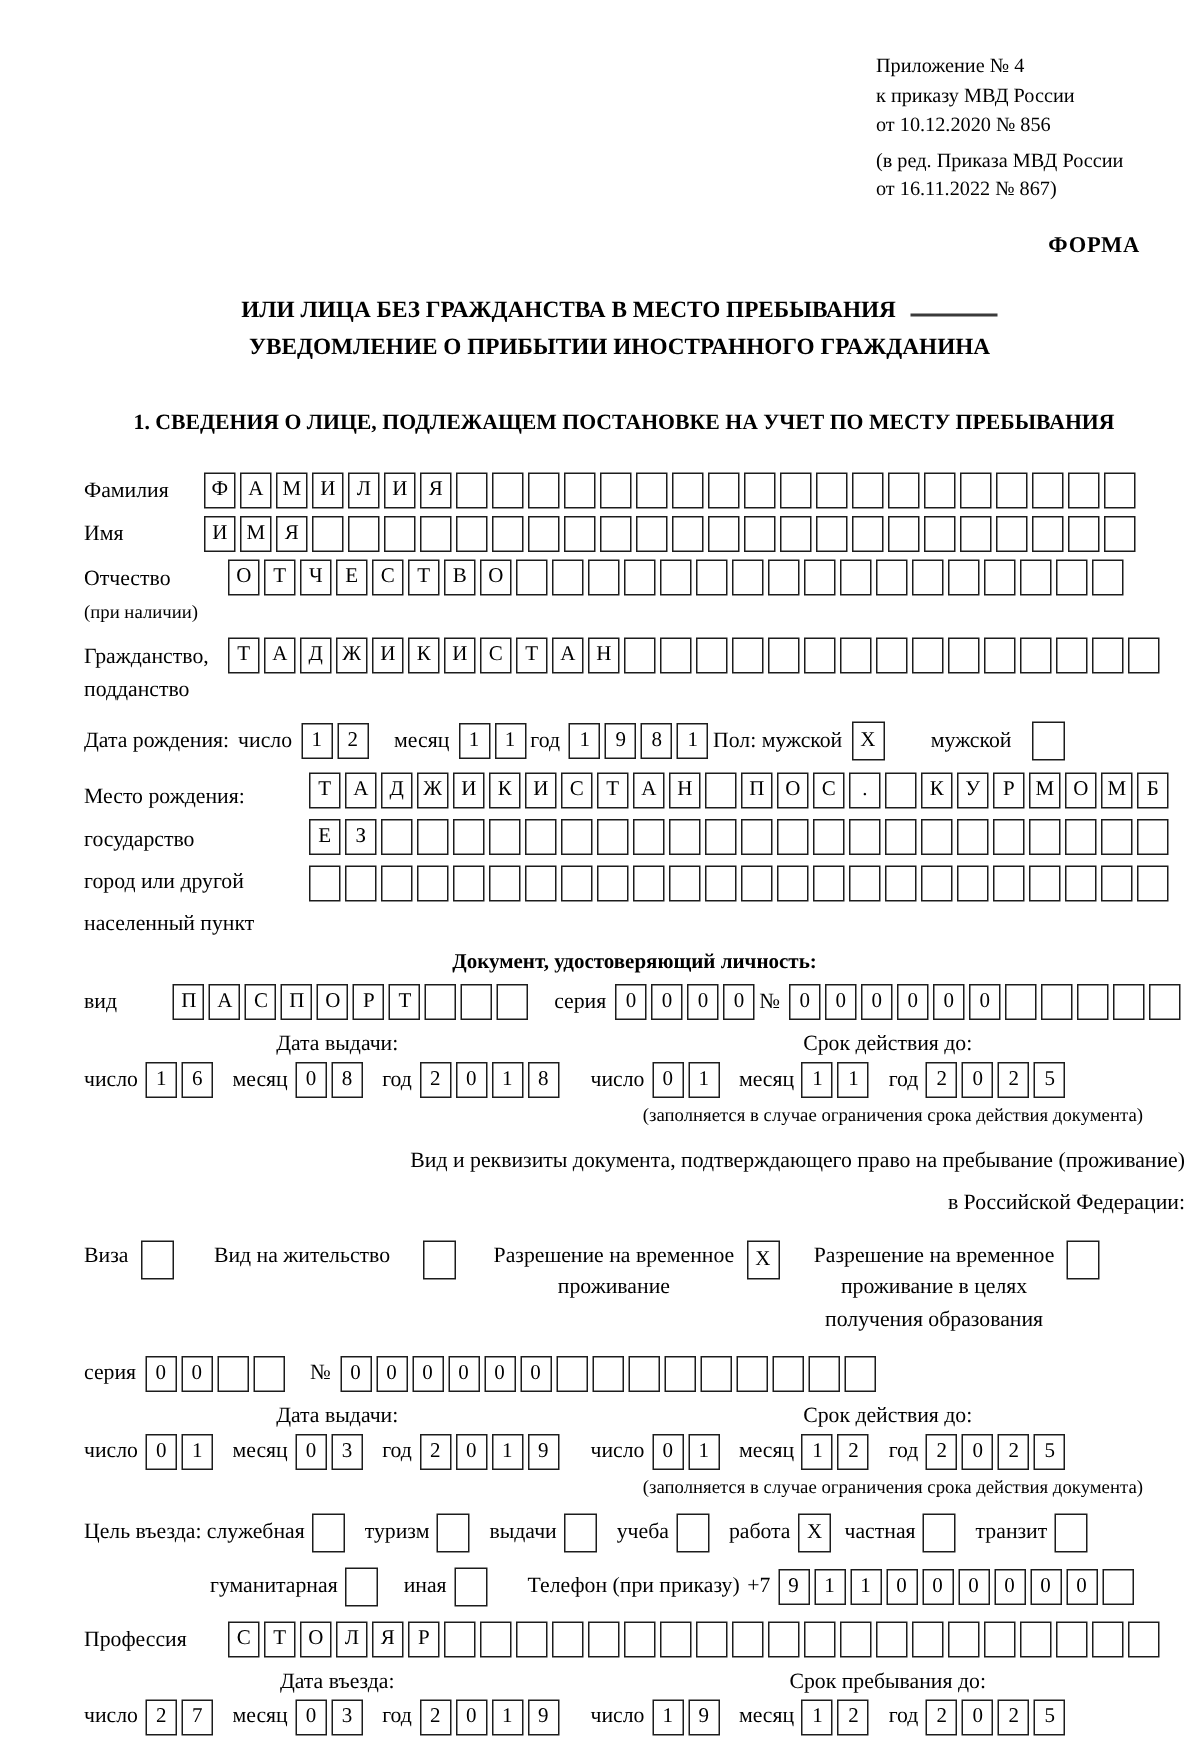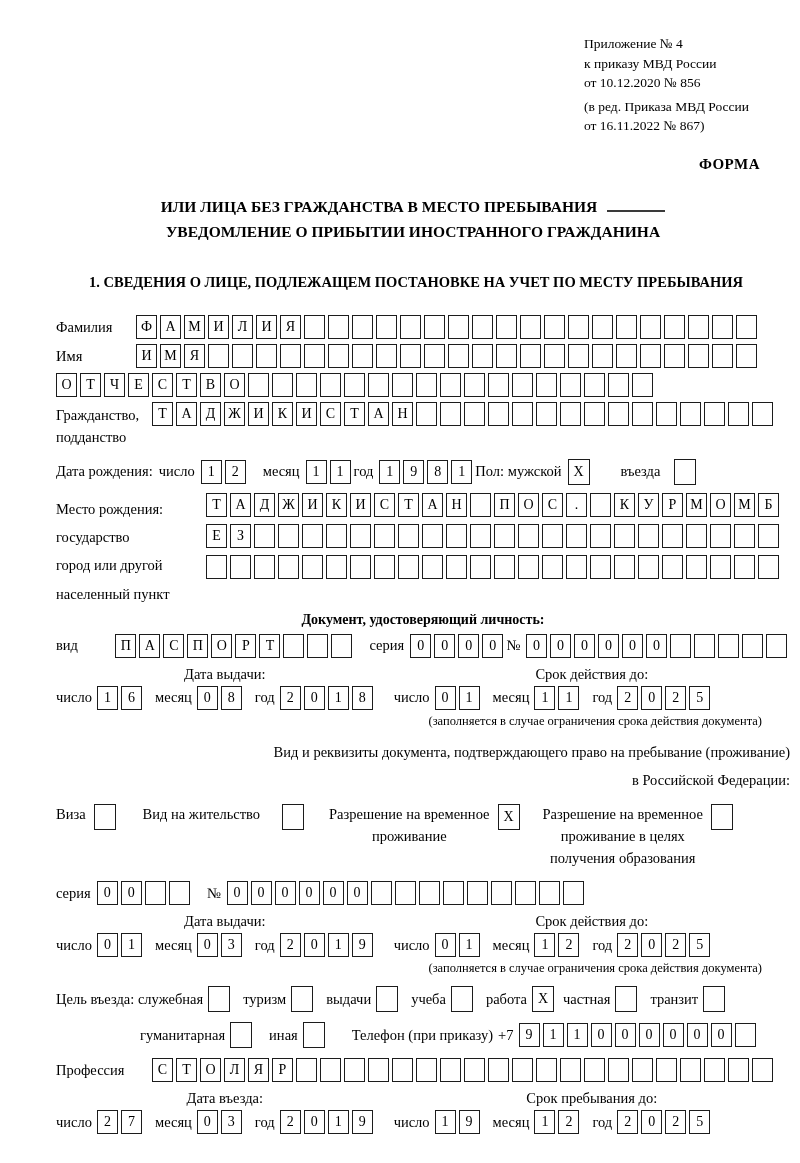--- a/index.html
+++ b/index.html
@@ -142,20 +142,24 @@
         <span class="cell"></span>
         <span class="cell"></span>
         <span class="cell"></span>
         <span class="cell"></span>
         <span class="cell"></span>
         <span class="cell"></span>
       </span>
   </div>
 
   <div class="row">
+    <span class="lbl w96 stack">
+      <span>Отчество</span><br>
+      <span class="note-small">(при наличии)</span>
+    </span>
     <span class="boxes">
         <span class="cell">О</span>
         <span class="cell">Т</span>
         <span class="cell">Ч</span>
         <span class="cell">Е</span>
         <span class="cell">С</span>
         <span class="cell">Т</span>
         <span class="cell">В</span>
         <span class="cell">О</span>
         <span class="cell"></span>
@@ -229,21 +233,21 @@
     <span class="boxes">
         <span class="cell">1</span>
         <span class="cell">9</span>
         <span class="cell">8</span>
         <span class="cell">1</span>
       </span>
     <span class="t">Пол: мужской</span>
     <span class="boxes cb mr20">
         <span class="cell">X</span>
       </span>
-    <span class="t ml8">въезда</span>
+    <span class="t ml8">мужской</span>
     <span class="boxes cb ml8">
         <span class="cell"></span>
       </span>
   </div>
 
   <div class="guard" style="margin-top:2px;">
     <span class="glbl w150" style="line-height:1.95; padding-top:2px;">
       <span>Место рождения:</span><br>
       <span>государство</span><br>
       <span>город или другой</span><br>

